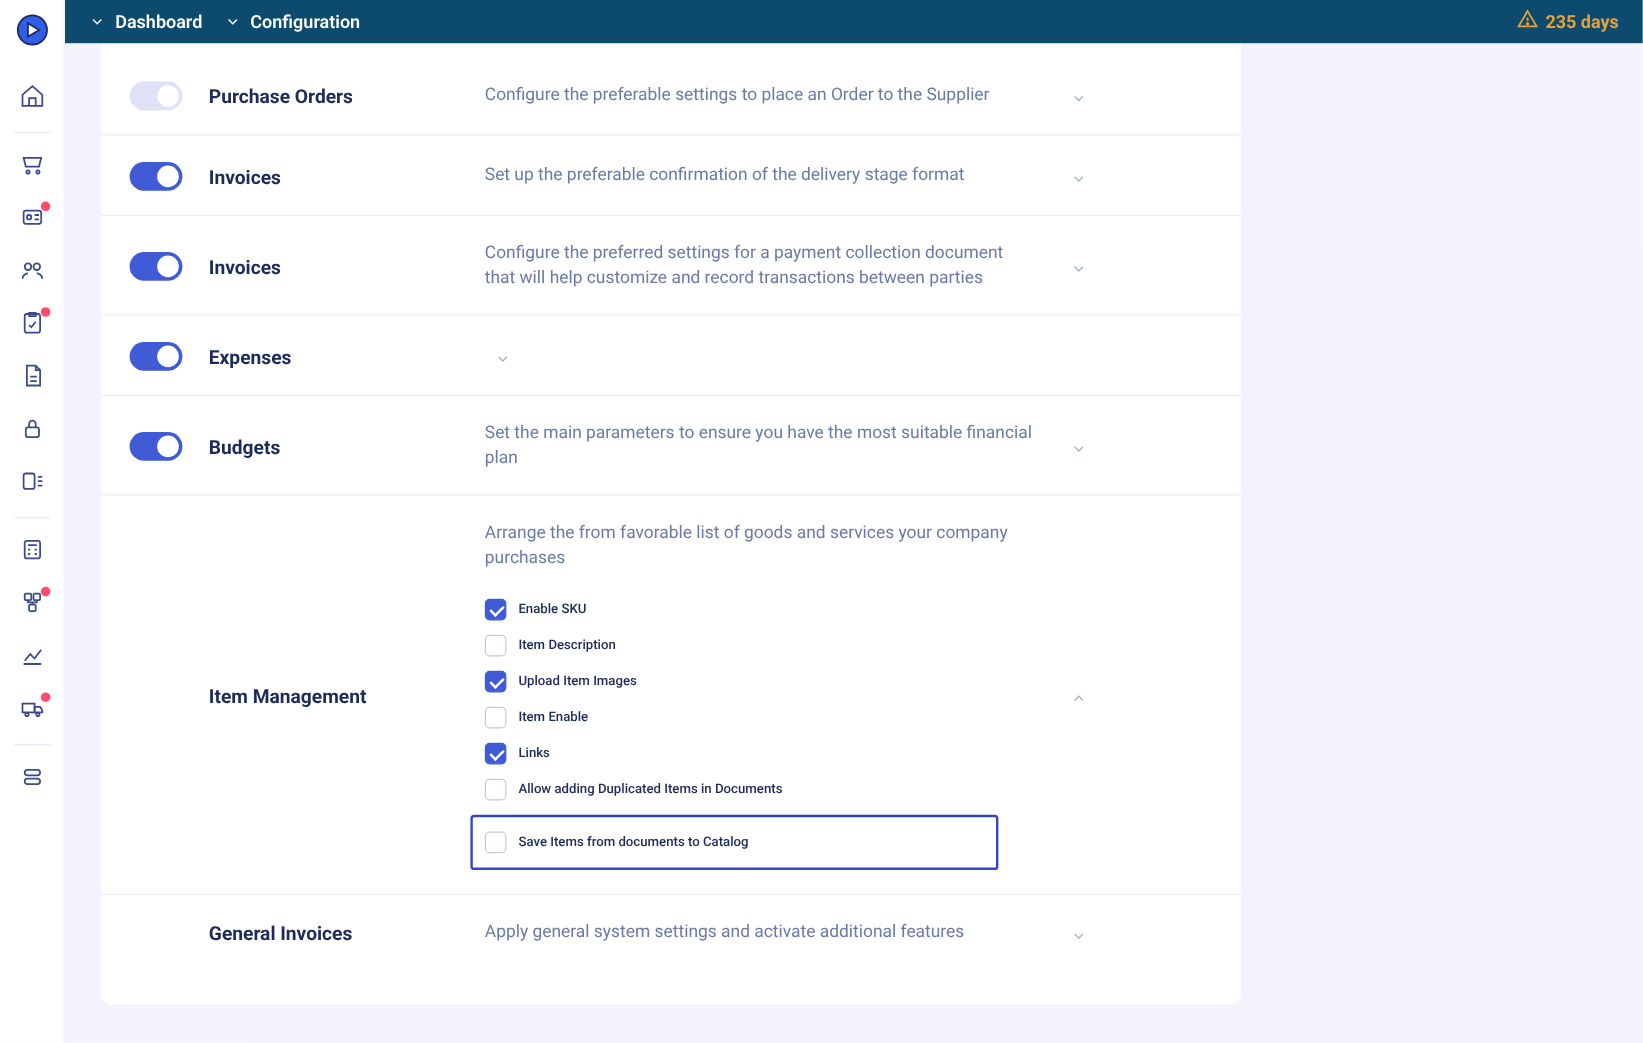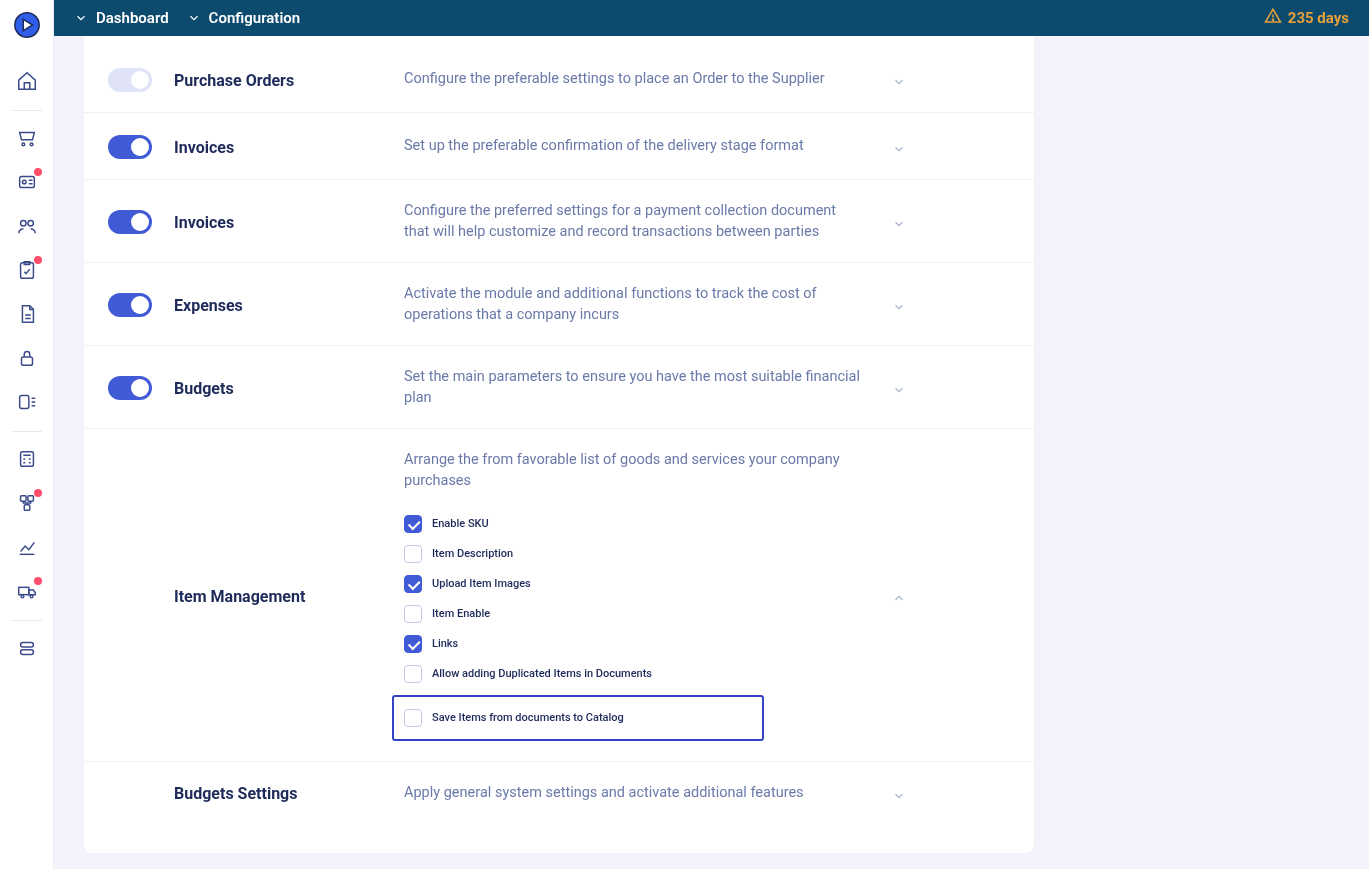--- a/index.html
+++ b/index.html
@@ -146,21 +146,21 @@
     border: solid #fff;
     border-width: 0 2px 2px 0;
     transform: rotate(45deg) translateY(-1px);
   }
   .highlight-box {
     border: 2.5px solid #3344c9;
     border-radius: 3px;
     padding: 12px 10px;
     margin-left: -12px;
     margin-top: 6px;
-    width: 372px;
+    width: 440px;
   }
   .highlight-box .checkrow { padding: 0; }
 
   
   .chev svg, .chevcol svg { width: 14px; height: 14px; stroke: currentColor; fill: none; stroke-width: 2; }
   .sidebar svg { width: 22px; height: 22px; stroke: currentColor; fill: none; stroke-width: 1.6; }
 </style>
 </head>
 <body>
 
@@ -343,23 +343,20 @@
           </svg>
         </div>
       </div>
       <div class="section">
         <div class="togglecol">
           <div class="toggle on">
             <div class="knob"></div>
           </div>
         </div>
         <div class="titlecol">Expenses</div>
-        <div class="desccol">
-          <div>Activate the module and additional functions to track the cost of operations that a company incurs</div>
-        </div>
         <div class="chevcol">
           <svg viewBox="0 0 24 24">
             <polyline points="6 9 12 15 18 9"></polyline>
           </svg>
         </div>
       </div>
       <div class="section">
         <div class="togglecol">
           <div class="toggle on">
             <div class="knob"></div>
@@ -414,21 +411,21 @@
           </div>
         </div>
         <div class="chevcol">
           <svg viewBox="0 0 24 24">
             <polyline points="6 15 12 9 18 15"></polyline>
           </svg>
         </div>
       </div>
       <div class="section">
         <div class="togglecol"></div>
-        <div class="titlecol">Budgets Settings</div>
+        <div class="titlecol">General Invoices</div>
         <div class="desccol">
           <div>Apply general system settings and activate additional features</div>
         </div>
         <div class="chevcol">
           <svg viewBox="0 0 24 24">
             <polyline points="6 9 12 15 18 9"></polyline>
           </svg>
         </div>
       </div>
     </div>

